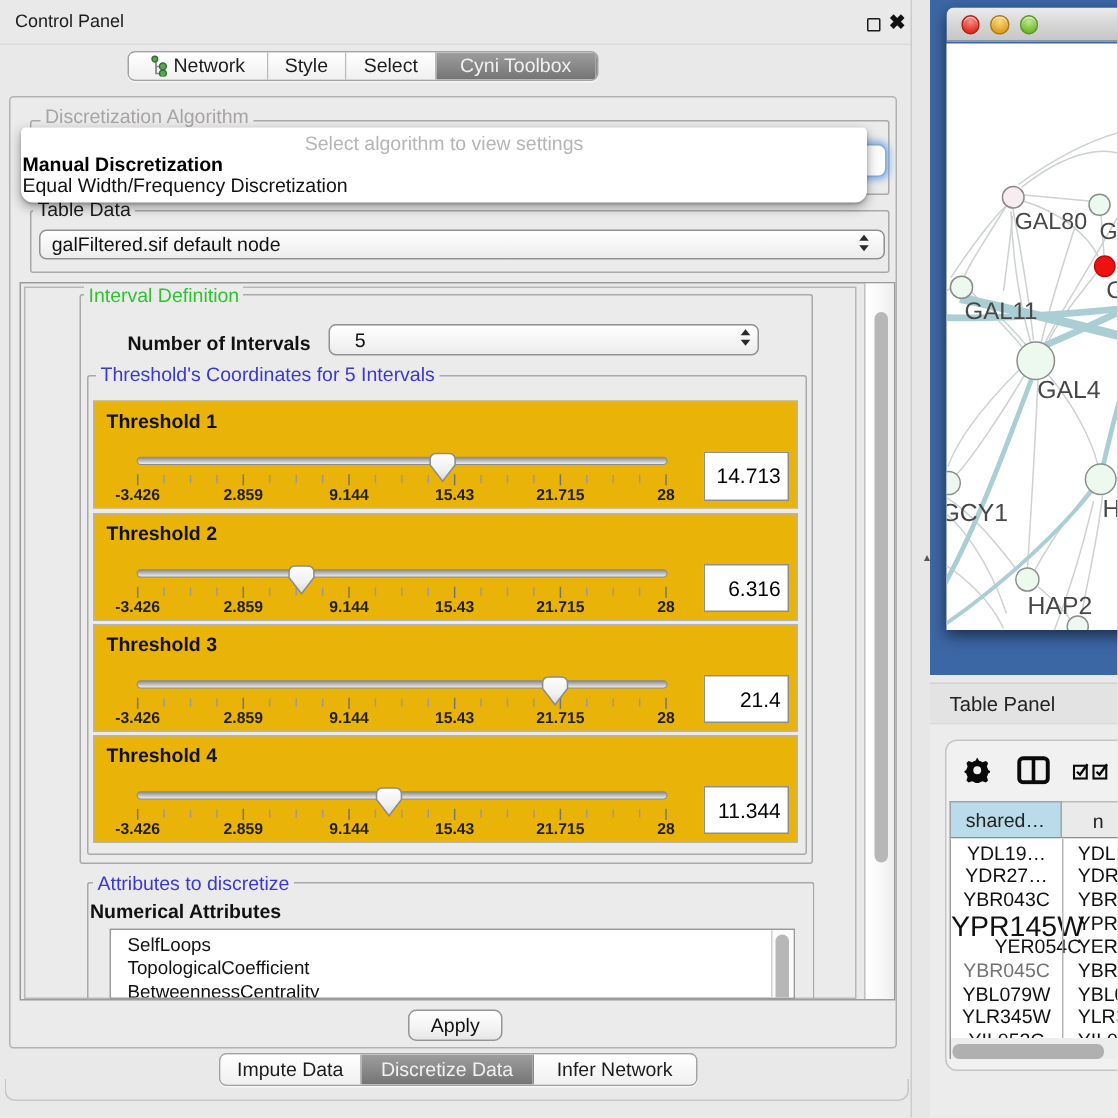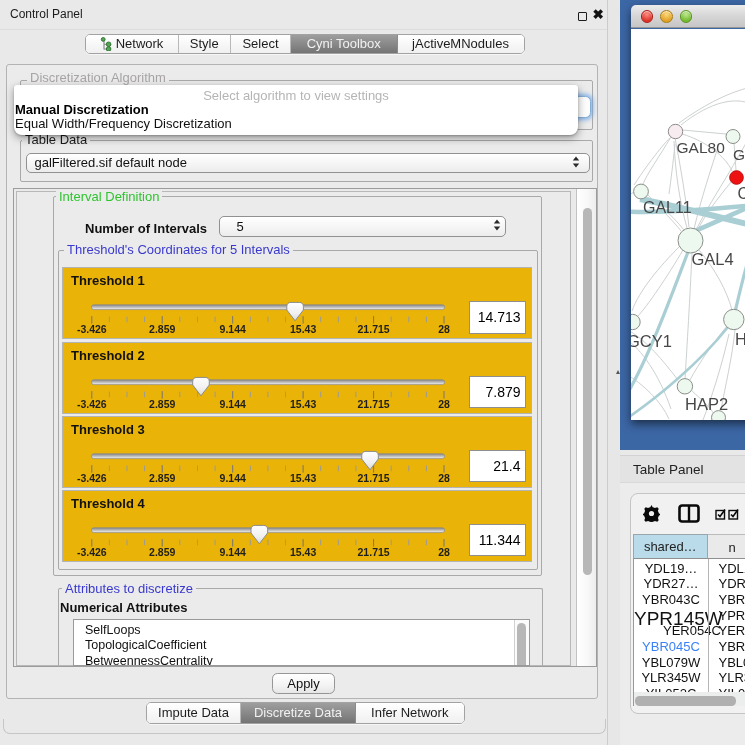--- a/index.html
+++ b/index.html
@@ -41,21 +41,20 @@
         <line x1="4" y1="8.3" x2="8.2" y2="8.3" stroke="#8a8a8a" stroke-width="1.1"></line>
         <line x1="4" y1="13" x2="8.2" y2="13" stroke="#8a8a8a" stroke-width="1.1"></line>
         <circle cx="3.2" cy="3.4" r="1.9" fill="#55a555" stroke="#2f6e2f" stroke-width="0.9"></circle>
         <circle cx="8.6" cy="8.3" r="2.3" fill="#55a555" stroke="#2f6e2f" stroke-width="0.9"></circle>
         <circle cx="8.6" cy="13" r="2.3" fill="#55a555" stroke="#2f6e2f" stroke-width="0.9"></circle>
       </svg>
     Network</div>
   <div class="seg" style="width:52.5px;">Style</div>
   <div class="seg" style="width:60px;">Select</div>
   <div class="seg dark" style="width:106.5px;">Cyni Toolbox</div>
-  <div class="seg" style="width:126px;">jActiveMNodules</div>
 </div>
 
 <div class="fieldset" style="left:20px;top:80px;width:573px;height:50px;"></div>
 <div class="flabel" style="left:27px;top:71px;color:#a8a4a4;">Discretization Algorithm</div>
 
 <div class="abs" style="left:564px;top:96px;width:27px;height:22px;border-radius:5.5px;background:#fdfdfd;border:1px solid #85aed6;box-shadow:0 0 4px 2px rgba(110,165,230,0.8);"></div>
 
 <div class="abs" style="left:14px;top:85.3px;width:564px;height:50.2px;background:#fff;border-radius:3px 3px 8px 8px;box-shadow:0 3px 8px rgba(0,0,0,0.38), 0 1px 2px rgba(0,0,0,0.2);z-index:5;"></div>
 <div class="abs" style="left:14px;top:89px;width:564px;height:13.7px;font-size:13px;color:#b5b5b5;text-align:center;line-height:13px;z-index:6;">Select algorithm to view settings</div>
 <div class="abs" style="left:15px;top:102.8px;font-size:13px;font-weight:bold;color:#000;line-height:14px;z-index:6;">Manual Discretization</div>
@@ -176,21 +175,21 @@
       <line x1="363.4" y1="20.6" x2="363.4" y2="26.2" stroke="#9a9a9a" stroke-width="1"></line>
       <line x1="381.0" y1="20.1" x2="381.0" y2="27.6" stroke="#757575" stroke-width="1"></line>
       <text x="28.8" y="37" font-size="10.5" font-weight="bold" fill="#1f1f1f" text-anchor="middle" font-family="Liberation Sans, sans-serif">-3.426</text>
       <text x="99.2" y="37" font-size="10.5" font-weight="bold" fill="#1f1f1f" text-anchor="middle" font-family="Liberation Sans, sans-serif">2.859</text>
       <text x="169.7" y="37" font-size="10.5" font-weight="bold" fill="#1f1f1f" text-anchor="middle" font-family="Liberation Sans, sans-serif">9.144</text>
       <text x="240.1" y="37" font-size="10.5" font-weight="bold" fill="#1f1f1f" text-anchor="middle" font-family="Liberation Sans, sans-serif">15.43</text>
       <text x="310.6" y="37" font-size="10.5" font-weight="bold" fill="#1f1f1f" text-anchor="middle" font-family="Liberation Sans, sans-serif">21.715</text>
       <text x="381.0" y="37" font-size="10.5" font-weight="bold" fill="#1f1f1f" text-anchor="middle" font-family="Liberation Sans, sans-serif">28</text>
       <path d="M -8.3,14 L -8.3,10.6 Q -8.3,6.4 -4.1,6.4 L 4.1,6.4 Q 8.3,6.4 8.3,10.6 L 8.3,14 L 0,24.8 Z" transform="translate(137.98,0)" fill="url(#tg1)" stroke="#8b8b8b" stroke-width="1"></path>
     </svg>
-<div class="valbox">7.879</div>
+<div class="valbox">6.316</div>
 </div>
 <div class="thrbox" style="top:415.7px;">
 <div class="tlabel">Threshold 3</div>
 <svg width="470" height="44" style="position:absolute;left:0;top:28px;" viewBox="0 0 470 44">
       <defs>
         <linearGradient id="gg2" x1="0" y1="0" x2="0" y2="1">
           <stop offset="0" stop-color="#878787"></stop>
           <stop offset="0.5" stop-color="#bdbdbd"></stop>
           <stop offset="0.8" stop-color="#dddddd"></stop>
           <stop offset="1" stop-color="#f8f8f8"></stop>
@@ -395,21 +394,21 @@
     <div style="position:absolute;left:0;top:2.3px;width:74px;text-align:center;font-size:13px;color:#111;">YDL19…</div>
     <div style="position:absolute;left:84.5px;top:2.3px;font-size:13px;color:#111;white-space:nowrap;">YDL1</div>
     <div style="position:absolute;left:0;top:17.9px;width:74px;text-align:center;font-size:13px;color:#111;">YDR27…</div>
     <div style="position:absolute;left:84.5px;top:17.9px;font-size:13px;color:#111;white-space:nowrap;">YDR2</div>
     <div style="position:absolute;left:0;top:33.6px;width:74px;text-align:center;font-size:13px;color:#111;">YBR043C</div>
     <div style="position:absolute;left:84.5px;top:33.6px;font-size:13px;color:#111;white-space:nowrap;">YBR0</div>
     <div style="position:absolute;left:0;top:49.2px;width:74px;text-align:center;font-size:19px;color:#111;">YPR145W</div>
     <div style="position:absolute;left:84.5px;top:49.2px;font-size:13px;color:#111;white-space:nowrap;">YPR1</div>
     <div style="position:absolute;left:0;top:64.9px;width:74px;text-align:center;font-size:13px;color:#111;padding-left:29px;">YER054C</div>
     <div style="position:absolute;left:84.5px;top:64.9px;font-size:13px;color:#111;white-space:nowrap;">YER0</div>
-    <div style="position:absolute;left:0;top:80.5px;width:74px;text-align:center;font-size:13px;color:#3b82f6;">YBR045C</div>
+    <div style="position:absolute;left:0;top:80.5px;width:74px;text-align:center;font-size:13px;color:#737373;">YBR045C</div>
     <div style="position:absolute;left:84.5px;top:80.5px;font-size:13px;color:#111;white-space:nowrap;">YBR0</div>
     <div style="position:absolute;left:0;top:96.2px;width:74px;text-align:center;font-size:13px;color:#111;">YBL079W</div>
     <div style="position:absolute;left:84.5px;top:96.2px;font-size:13px;color:#111;white-space:nowrap;">YBL0</div>
     <div style="position:absolute;left:0;top:111.8px;width:74px;text-align:center;font-size:13px;color:#111;">YLR345W</div>
     <div style="position:absolute;left:84.5px;top:111.8px;font-size:13px;color:#111;white-space:nowrap;">YLR3</div>
     <div style="position:absolute;left:0;top:127.5px;width:74px;text-align:center;font-size:13px;color:#111;">YIL052C</div>
     <div style="position:absolute;left:84.5px;top:127.5px;font-size:13px;color:#111;white-space:nowrap;">YIL0</div>
     <div style="position:absolute;left:74px;top:0;width:1px;height:133px;background:#b5b5b5;"></div>
   </div>
 <div class="abs" style="left:633px;top:691.5px;width:112px;height:14px;background:#eceeee;border-left:1px solid #9a9a9a;"></div>

